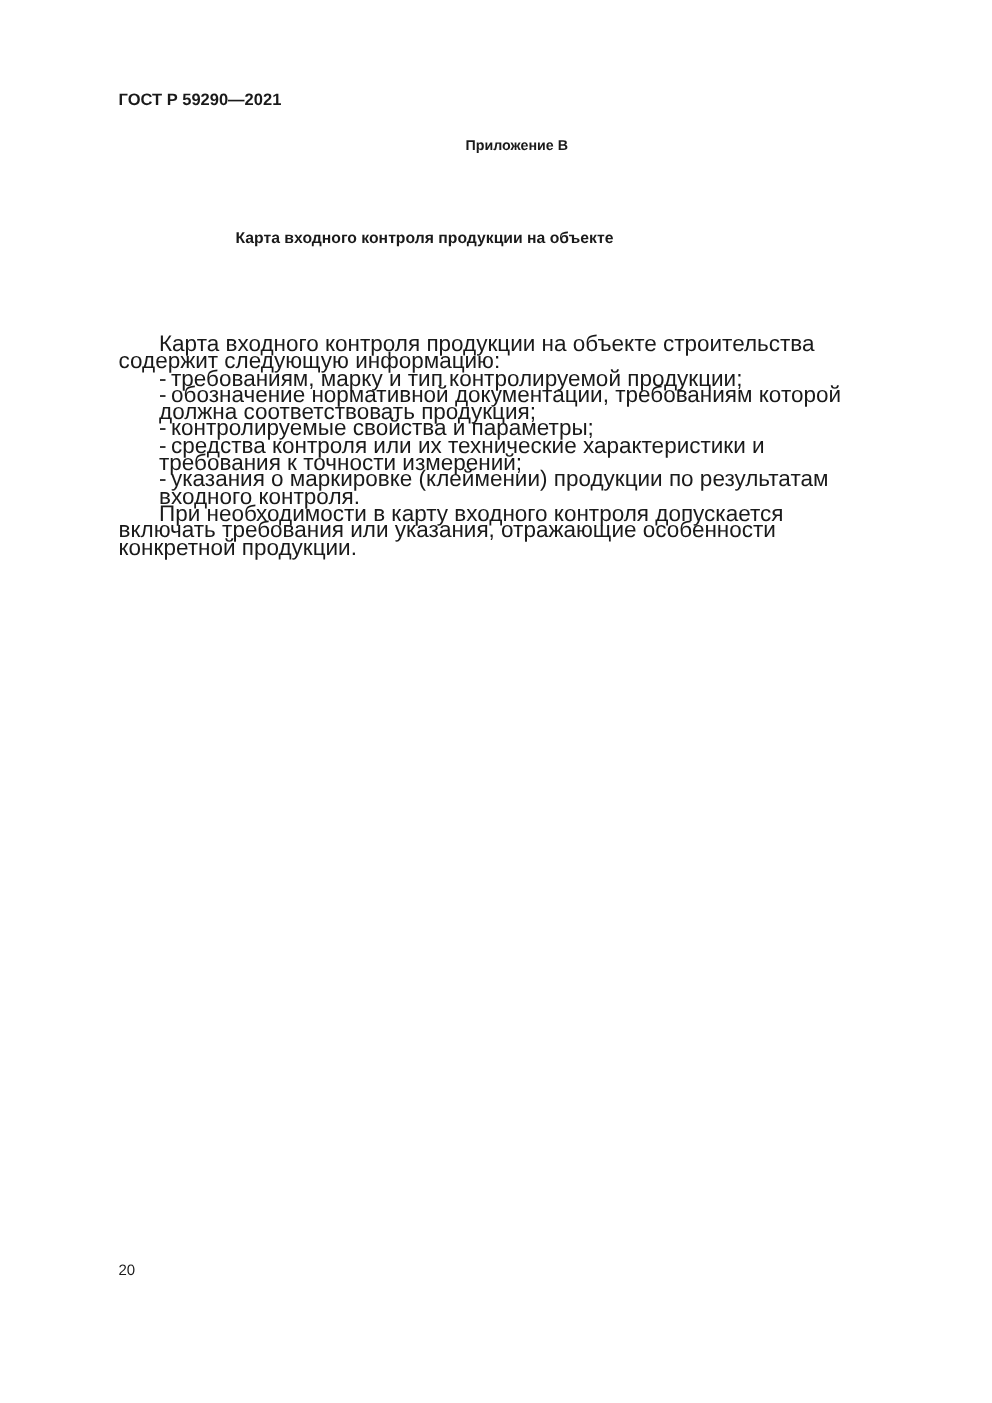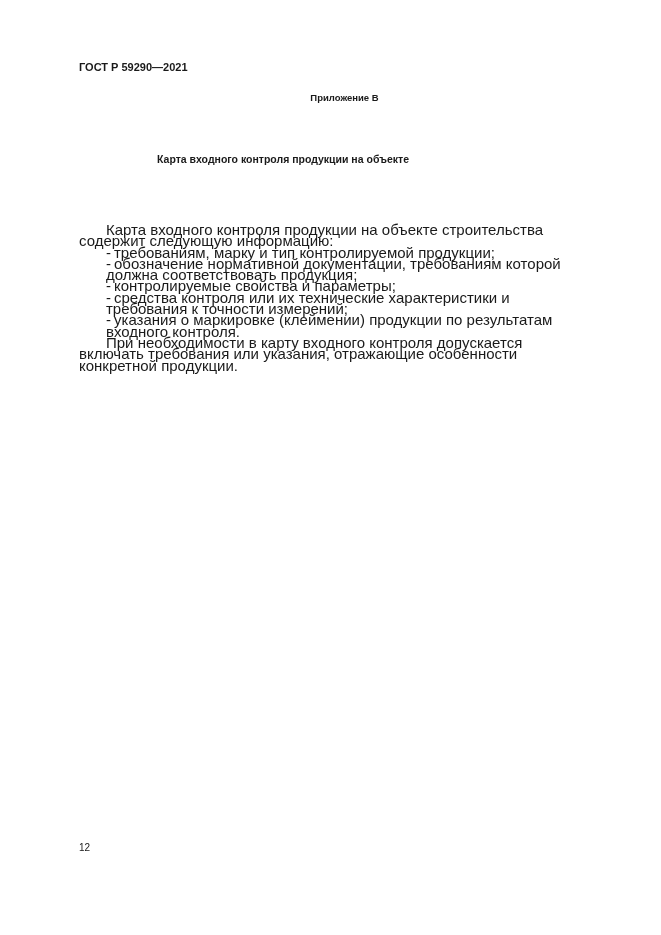--- a/index.html
+++ b/index.html
@@ -34,13 +34,13 @@
   <ul class="list">
     <li><span class="dash">-</span><span>требованиям, марку и тип контролируемой продукции;</span></li>
     <li><span class="dash">-</span><span>обозначение нормативной документации, требованиям которой должна соответствовать продукция;</span></li>
     <li><span class="dash">-</span><span>контролируемые свойства и параметры;</span></li>
     <li><span class="dash">-</span><span>средства контроля или их технические характеристики и требования к точности измерений;</span></li>
     <li><span class="dash">-</span><span>указания о маркировке (клеймении) продукции по результатам входного контроля.</span></li>
   </ul>
   <p class="para-indent">При необходимости в карту входного контроля допускается включать требования или указания, отражающие особенности конкретной продукции.</p>
 </div>
 
-<div class="page-number">12</div>
+<div class="page-number">20</div>
 
 </body></html>

